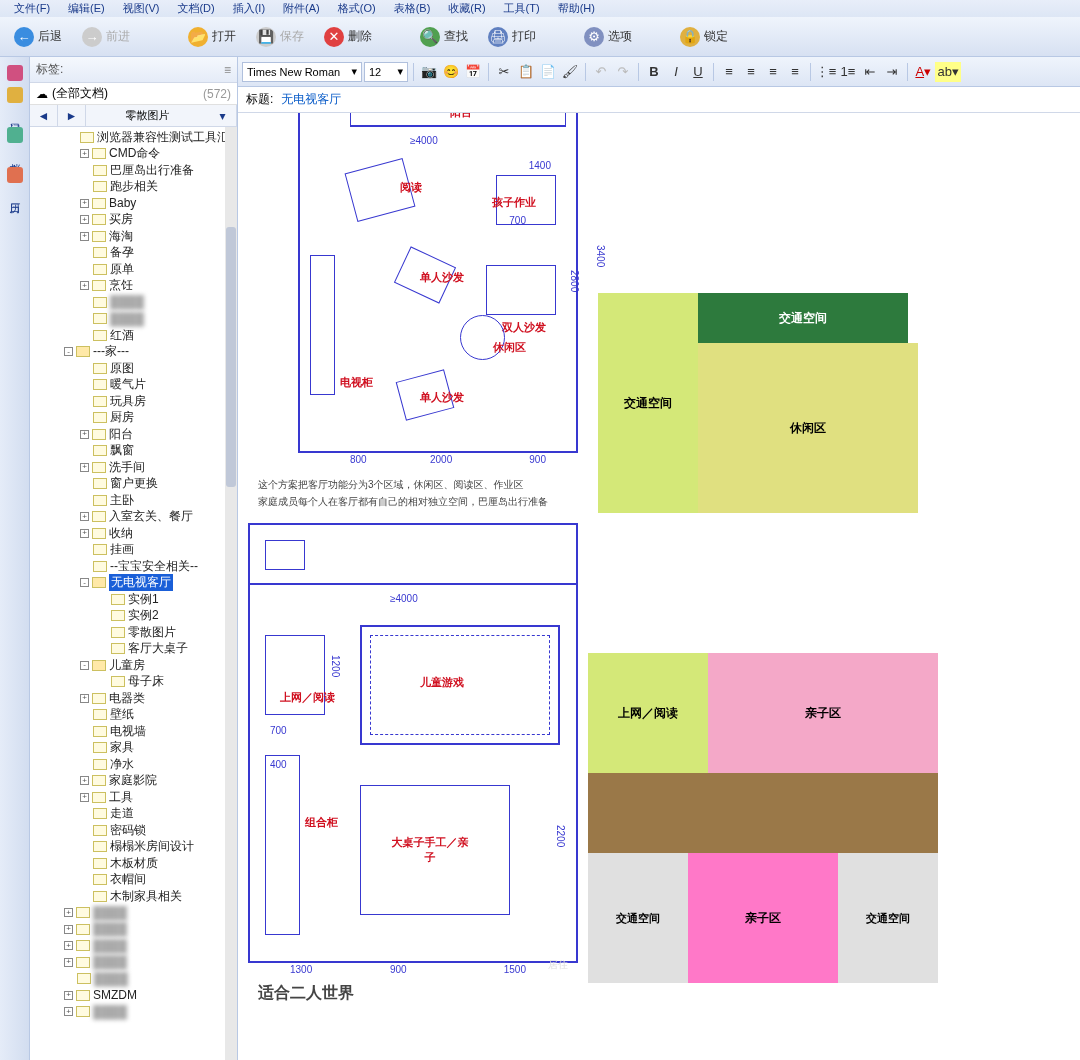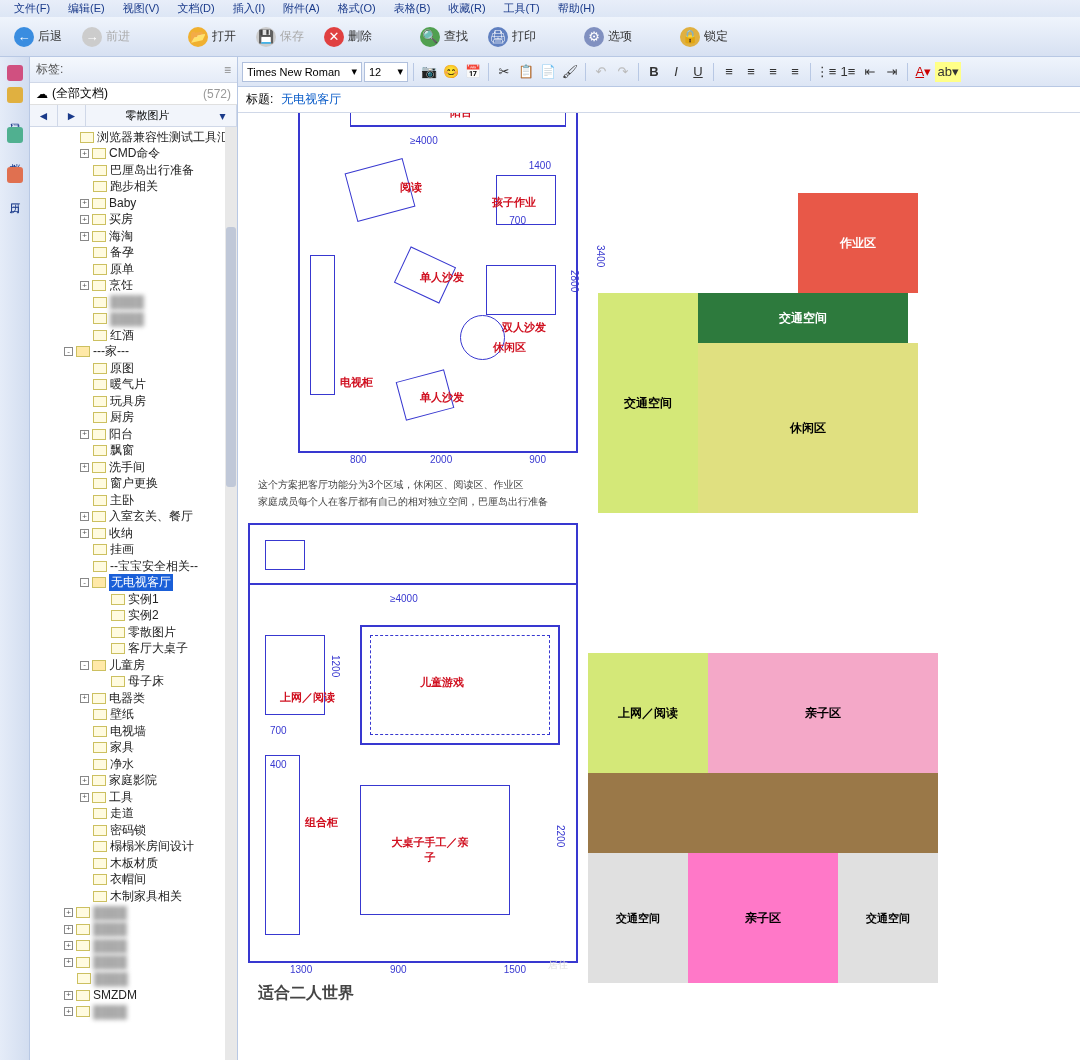--- a/index.html
+++ b/index.html
@@ -501,21 +501,20 @@
        <div style="position:absolute;left:160px;top:210px;width:45px;height:45px;border:1px solid #3838d0;border-radius:50%"></div>
        <div style="position:absolute;left:100px;top:270px;width:50px;height:40px;border:1px solid #3838d0;transform:rotate(-15deg)"></div>
        <div class="lab-red" style="top:285px;left:120px">单人沙发</div>
        <div class="lab-red" style="top:235px;right:50px">休闲区</div>
        <div class="lab-blu" style="bottom:-14px;left:50px">800</div>
        <div class="lab-blu" style="bottom:-14px;left:130px">2000</div>
        <div class="lab-blu" style="bottom:-14px;right:30px">900</div>
      </div>
 
      <div class="zone-grid1">
-       <div class="zone zred" style="right:0;top:0;width:120px;height:100px;color:#fff">作业区</div>
        <div class="zone zgreen" style="left:100px;top:100px;width:210px;height:50px">交通空间</div>
        <div class="zone zlime" style="left:0;top:100px;width:100px;height:220px">交通空间</div>
        <div class="zone zyellow" style="left:100px;top:150px;width:220px;height:170px">休闲区</div>
      </div>
 
      <div class="txt-small" style="left:20px;top:365px">这个方案把客厅功能分为3个区域，休闲区、阅读区、作业区</div>
      <div class="txt-small" style="left:20px;top:382px">家庭成员每个人在客厅都有自己的相对独立空间，巴厘岛出行准备</div>
 
      <div class="plan2">
        <div style="position:absolute;left:0;top:0;right:0;height:60px;border-bottom:2px solid #3838d0"></div>

